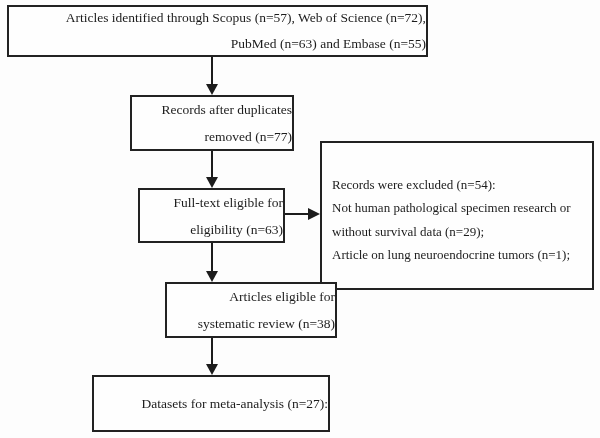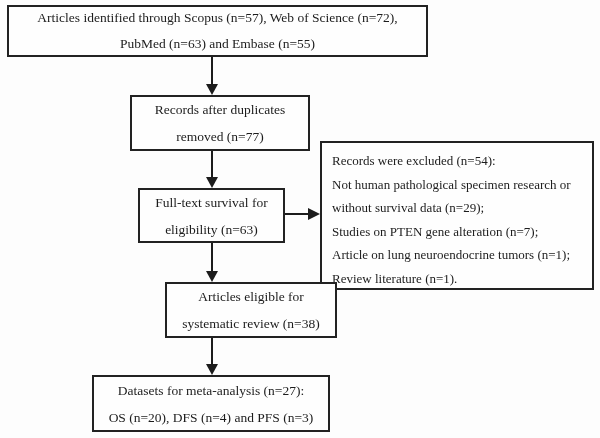--- a/index.html
+++ b/index.html
@@ -17,30 +17,30 @@
     overflow: hidden;
   }
   .box {
     position: absolute;
     box-sizing: border-box;
     border: 2px solid #222222;
     background: #fefefe;
     display: flex;
     flex-direction: column;
     justify-content: center;
-    text-align: center;
+    text-align: right;
     font-size: 13.5px;
     line-height: 26px;
     z-index: 2;
   }
   .box .line {
     white-space: nowrap;
   }
   #box-identified      { left: 7px;   top: 5px;   width: 421px; height: 52px; }
-  #box-duplicates      { left: 130px; top: 95px;  width: 180px; height: 56px; line-height: 27px; }
+  #box-duplicates      { left: 130px; top: 95px;  width: 164px; height: 56px; line-height: 27px; }
   #box-fulltext        { left: 138px; top: 188px; width: 147px; height: 55px; line-height: 27px; }
   #box-excluded        { left: 320px; top: 141px; width: 274px; height: 149px;
                          text-align: left; justify-content: center;
                          padding: 10px 8px 2px 10px; font-size: 13px; line-height: 23.5px; }
   #box-eligible        { left: 125px; top: 282px; width: 172px; height: 56px; line-height: 27px; margin-left: 40px; }
   #box-datasets        { left: 92px;  top: 375px; width: 238px; height: 57px; line-height: 27px; }
   #arrows {
     position: absolute;
     left: 0; top: 0;
     width: 600px; height: 438px;
@@ -86,36 +86,33 @@
     <div class="line">Articles identified through Scopus (n=57), Web of Science (n=72),</div>
     <div class="line">PubMed (n=63) and Embase (n=55)</div>
   </div>
 
   <div class="box" id="box-duplicates">
     <div class="line">Records after duplicates</div>
     <div class="line">removed (n=77)</div>
   </div>
 
   <div class="box" id="box-fulltext">
-    <div class="line">Full-text survival for</div>
+    <div class="line">Full-text eligible for</div>
     <div class="line">eligibility (n=63)</div>
   </div>
 
   <div class="box" id="box-excluded">
     <div class="line">Records were excluded (n=54):</div>
     <div class="line">Not human pathological specimen research or</div>
     <div class="line">without survival data (n=29);</div>
-    <div class="line">Studies on PTEN gene alteration (n=7);</div>
     <div class="line">Article on lung neuroendocrine tumors (n=1);</div>
-    <div class="line">Review literature (n=1).</div>
   </div>
 
   <div class="box" id="box-eligible">
     <div class="line">Articles eligible for</div>
     <div class="line">systematic review (n=38)</div>
   </div>
 
   <div class="box" id="box-datasets">
     <div class="line">Datasets for meta-analysis (n=27):</div>
-    <div class="line">OS (n=20), DFS (n=4) and PFS (n=3)</div>
   </div>
 
 </div>
 
 </body></html>

